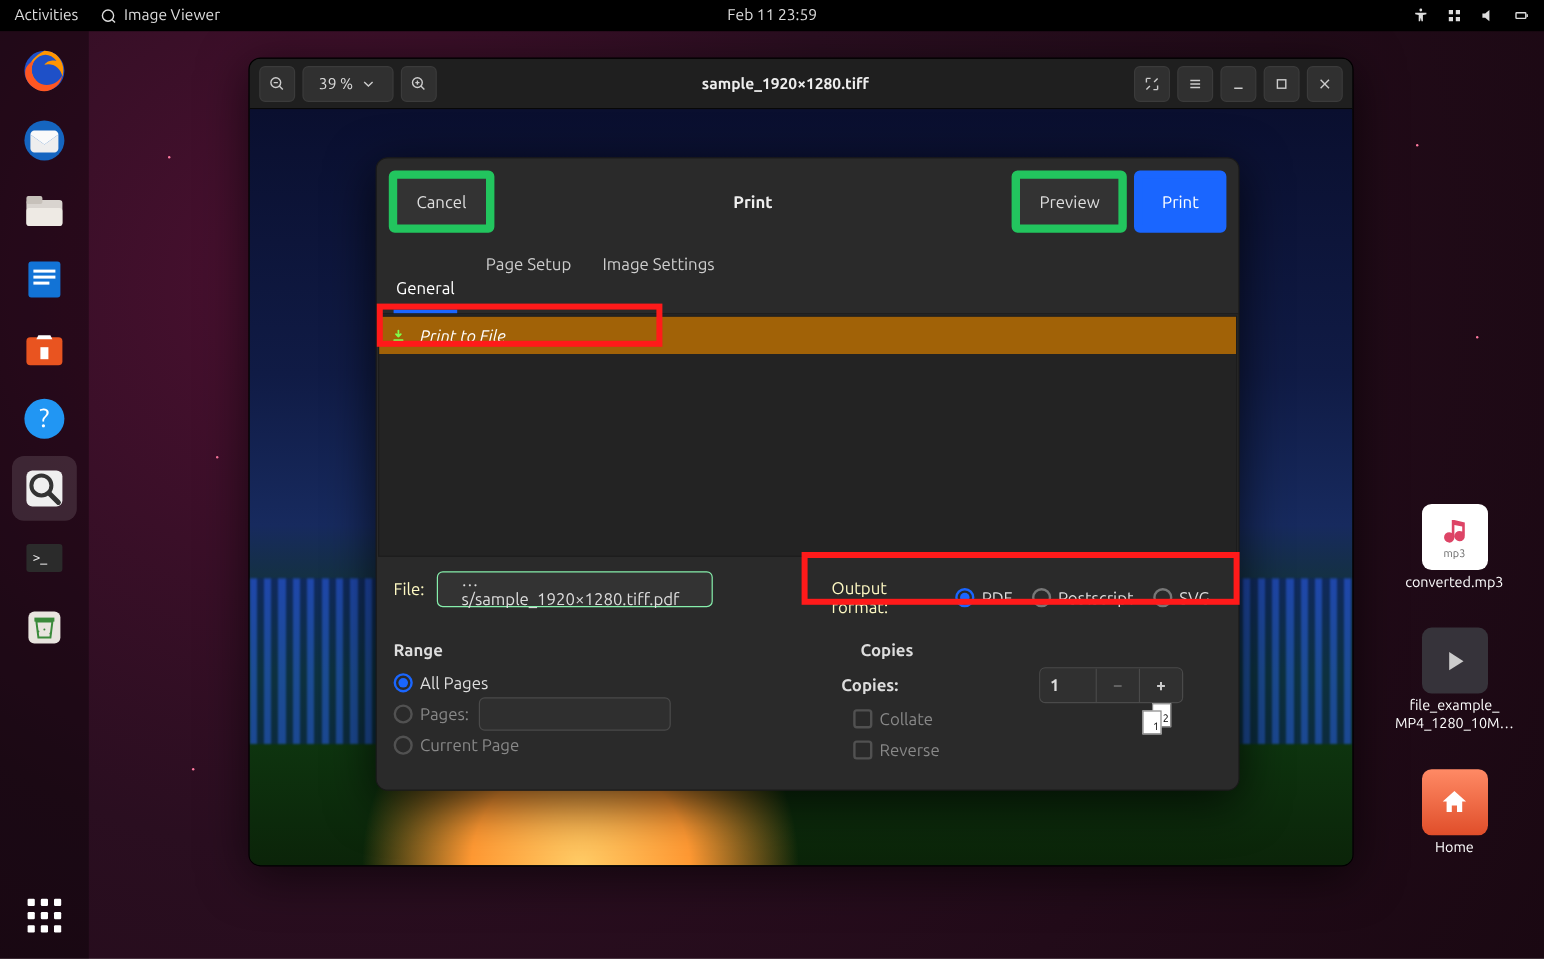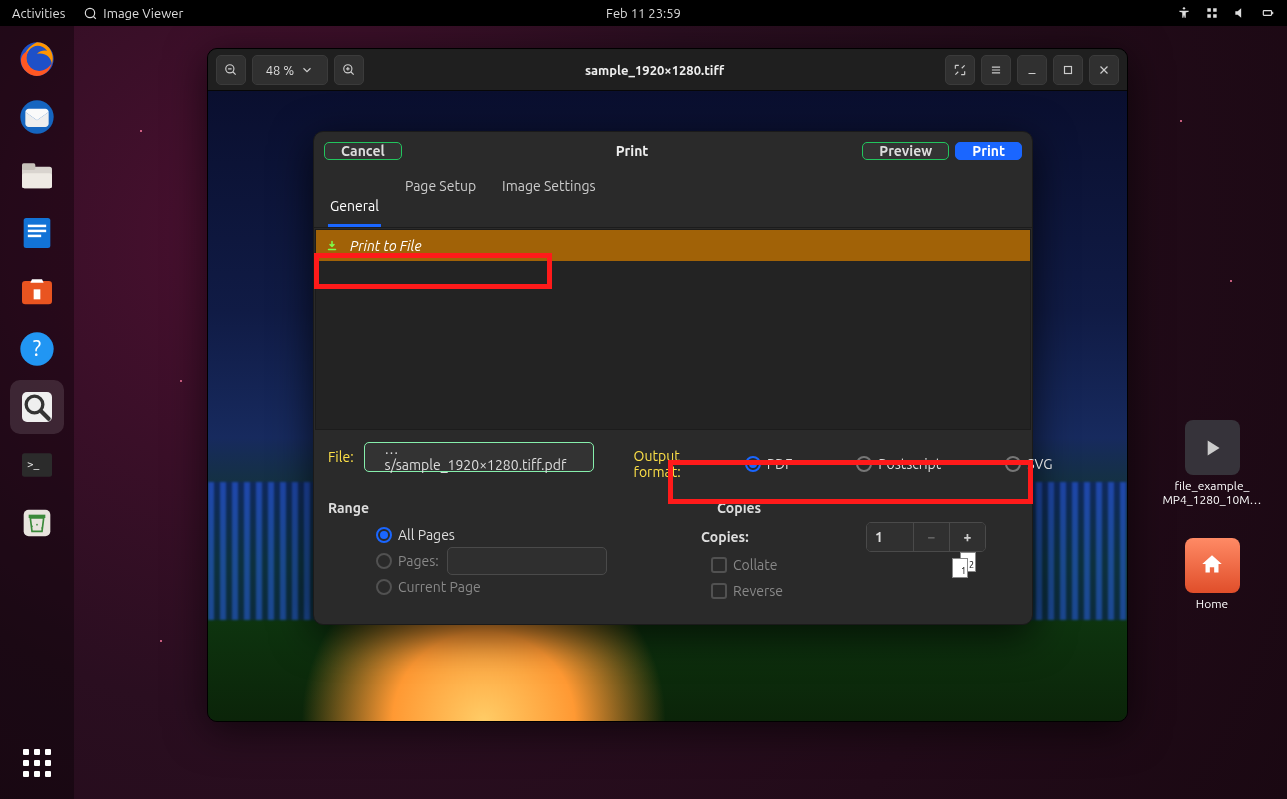--- a/index.html
+++ b/index.html
@@ -85,22 +85,22 @@
   
   .dialog {
     position:absolute; left:313px; top:131px; width:720px; z-index:100;
     background:#2a2a2a; border:1px solid #1a1a1a; border-radius:10px;
     box-shadow: 0 10px 40px rgba(0,0,0,0.7); color:#ddd; font-size:14px;
   }
   .dlg-hdr {
     display:flex; align-items:center; padding:10px 10px;
   }
   .dlg-hdr .dbtn {
-    height:18px; padding:0 16px; border:1px solid #22c55e; border-radius:5px;
-    background:#333; display:flex; align-items:center; justify-content:center; cursor:pointer;font-weight:bold;
+    height:52px; padding:0 16px; border:7px solid #22c55e; border-radius:5px;
+    background:#333; display:flex; align-items:center; justify-content:center; cursor:pointer;
   }
   .dlg-hdr .dbtn.primary { background:#1a66ff; border-color:#1a66ff; color:#fff; }
   .dlg-hdr .title { flex:1; text-align:center; font-weight:600; color:#eee;}
   .dlg-hdr .spacer{width:6px;}
 
   .tabs { display:flex; gap:22px; padding: 0 14px; border-bottom:1px solid #1c1c1c;}
   .tab { padding:8px 2px 10px; color:#ccc; cursor:pointer; }
   .tab.active { color:#fff; border-bottom:3px solid #1a66ff;margin-top:20px; }
 
   .tab-body { padding: 0 0 16px 0; }
@@ -114,32 +114,32 @@
   .ph-row .sep { width:1px; height:16px; background:#3a3a3a; margin:0 4px;}
   .p-row.sel { background:#a16207; color:#fff; height:31px; display:flex; align-items:center;font-style:italic;}
   .p-row.sel .col1{ width:32px; display:flex; justify-content:center;}
   .p-row.sel .col1 svg{ width:12px;height:12px; fill:#7fff4a;}
   .p-row.sel .col-rest{ padding-left:2px;}
   .printer-filler{ height: 168px; }
 
   .controls { display:flex; padding: 12px 14px 4px; gap:40px;}
   .lcol, .rcol { flex:1; }
   .row { display:flex; align-items:center; gap:10px; margin-bottom:6px;}
-  .lbl { color:#fde047; }
+  .lbl { color:#fef9c3; }
   .vbtn { height:30px; padding:0 20px; border:1px solid #86efac; border-radius:5px;
           background:#333; display:flex; align-items:center; justify-content:center;}
 
   .section-title { font-weight:600; margin:10px 0 6px; }
   .radio, .check { width:16px; height:16px; border-radius:50%; border:2px solid #777;
          display:inline-flex; align-items:center; justify-content:center; margin-right:6px;}
   .radio.sel { border-color:#1a66ff; }
   .radio.sel .dot{ width:8px;height:8px;border-radius:50%; background:#1a66ff;}
   .radio.dis, .check.dis { opacity:0.5; }
   .check { border-radius:3px; }
-  .rline { display:flex; align-items:center; height:26px;margin-left:48px; }
+  .rline { display:flex; align-items:center; height:26px; }
   .rline.dis { color:#888; }
   .pages-input{ margin-left:8px; width:160px;height:28px;border:1px solid #4a4a4a;
                 border-radius:5px; background:#2f2f2f; }
   .copies-row { display:flex; align-items:center; gap:14px; padding-left:8px;font-weight:bold;}
   .spin { display:flex; border:1px solid #4a4a4a; border-radius:5px; overflow:hidden;}
   .spin .val{ width:46px; height:28px; display:flex; align-items:center; padding-left:8px; background:#303030;}
   .spin .sb { width:36px; height:28px; display:flex; align-items:center; justify-content:center;
               background:#303030; border-left:1px solid #4a4a4a; color:#ccc;}
   .spin .sb.dis{ color:#666;}
   .chk-row{ display:flex; align-items:center; padding-left:18px; height:26px; color:#888;}
@@ -277,20 +277,29 @@
         <span></span>
         <span></span>
         <span></span>
         <span></span>
         <span></span>
     </div>
   </div>
 </div>
 
 <div class="desktop-icons">
+  <div class="di mp3">
+    <div class="thumb" style="flex-direction:column;">
+      <svg viewBox="0 0 24 24">
+          <path fill="#d46" d="M12 3l8 2v10a4 4 0 11-2-3V8l-6-1v9a4 4 0 11-2-3V3z"></path>
+        </svg>
+      <span class="mp3tag">mp3</span>
+    </div>
+    <span class="label">converted.mp3</span>
+  </div>
   <div class="di vid">
     <div class="thumb">
       <svg viewBox="0 0 24 24">
           <path fill="#ccc" d="M8 5v14l11-7z"></path>
         </svg>
     </div>
     <span class="label">file_example_
 MP4_1280_10M…</span>
   </div>
   <div class="di home">
@@ -306,21 +315,21 @@
 <div class="window">
   <div class="win-header">
     <div class="hbtn">
       <svg viewBox="0 0 24 24">
           <circle cx="10" cy="10" r="7" fill="none" stroke="#ccc" stroke-width="2"></circle>
           <line x1="15" y1="15" x2="20" y2="20" stroke="#ccc" stroke-width="2"></line>
           <line x1="7" y1="10" x2="13" y2="10" stroke="#ccc" stroke-width="2"></line>
         </svg>
     </div>
     <div class="hbtn zoom-label">
-      <span>48 %</span>
+      <span>39 %</span>
       <svg viewBox="0 0 24 24">
           <path d="M6 9l6 6 6-6" fill="none" stroke="#ccc" stroke-width="2"></path>
         </svg>
     </div>
     <div class="hbtn">
       <svg viewBox="0 0 24 24">
           <circle cx="10" cy="10" r="7" fill="none" stroke="#ccc" stroke-width="2"></circle>
           <line x1="15" y1="15" x2="20" y2="20" stroke="#ccc" stroke-width="2"></line>
           <line x1="7" y1="10" x2="13" y2="10" stroke="#ccc" stroke-width="2"></line>
           <line x1="10" y1="7" x2="10" y2="13" stroke="#ccc" stroke-width="2"></line>

